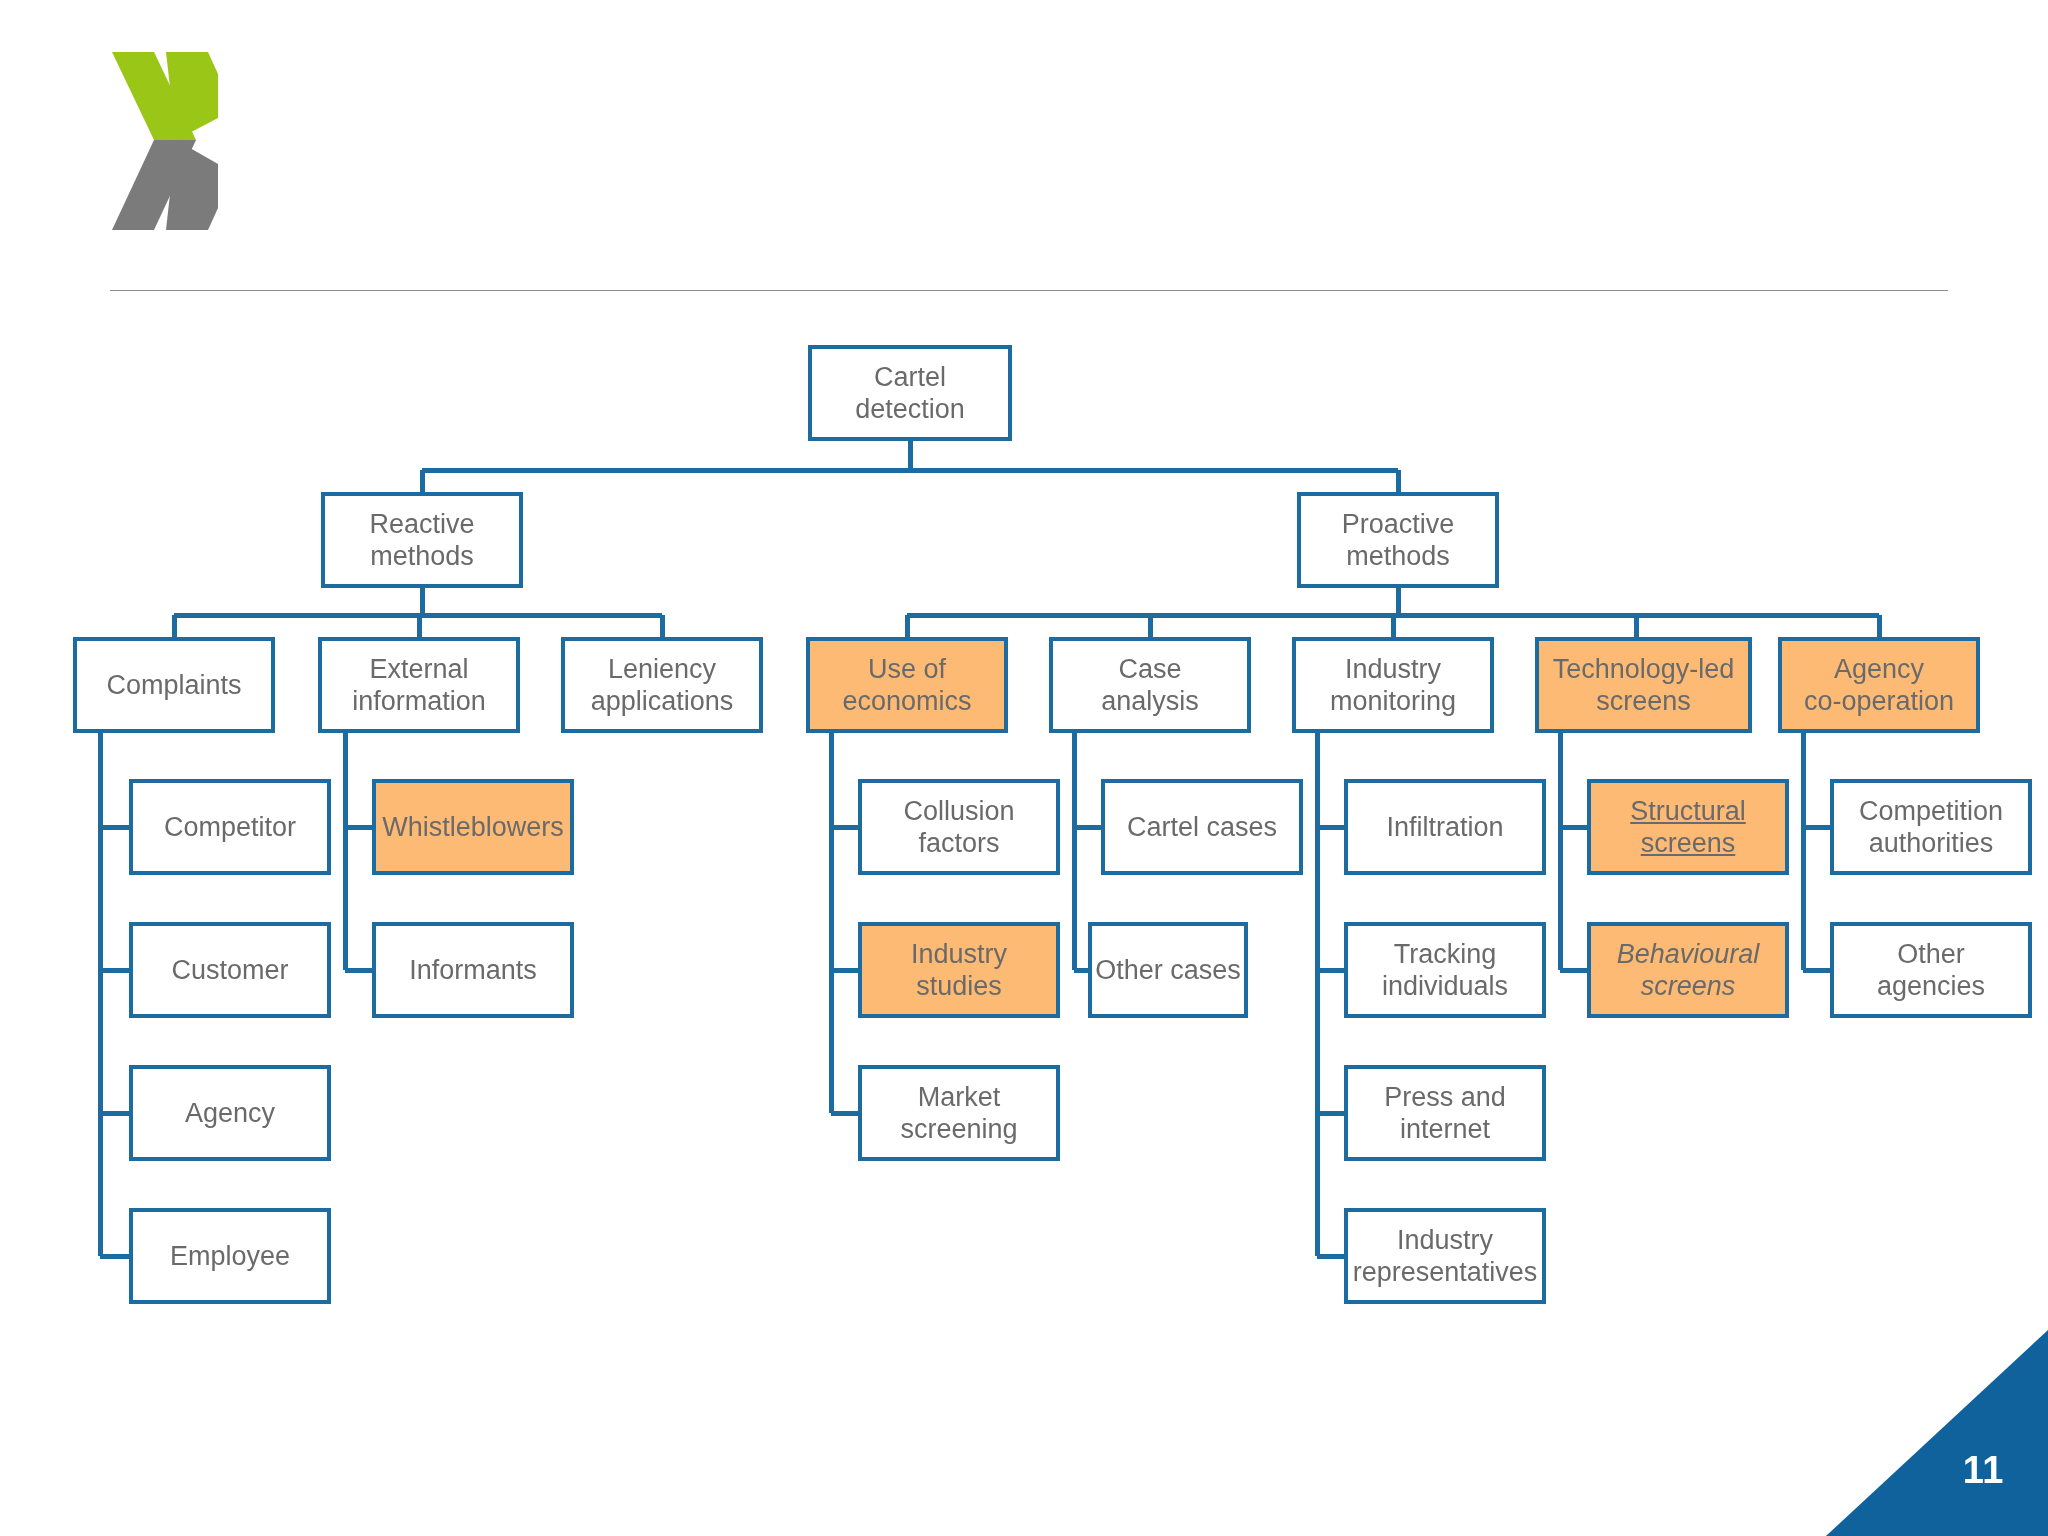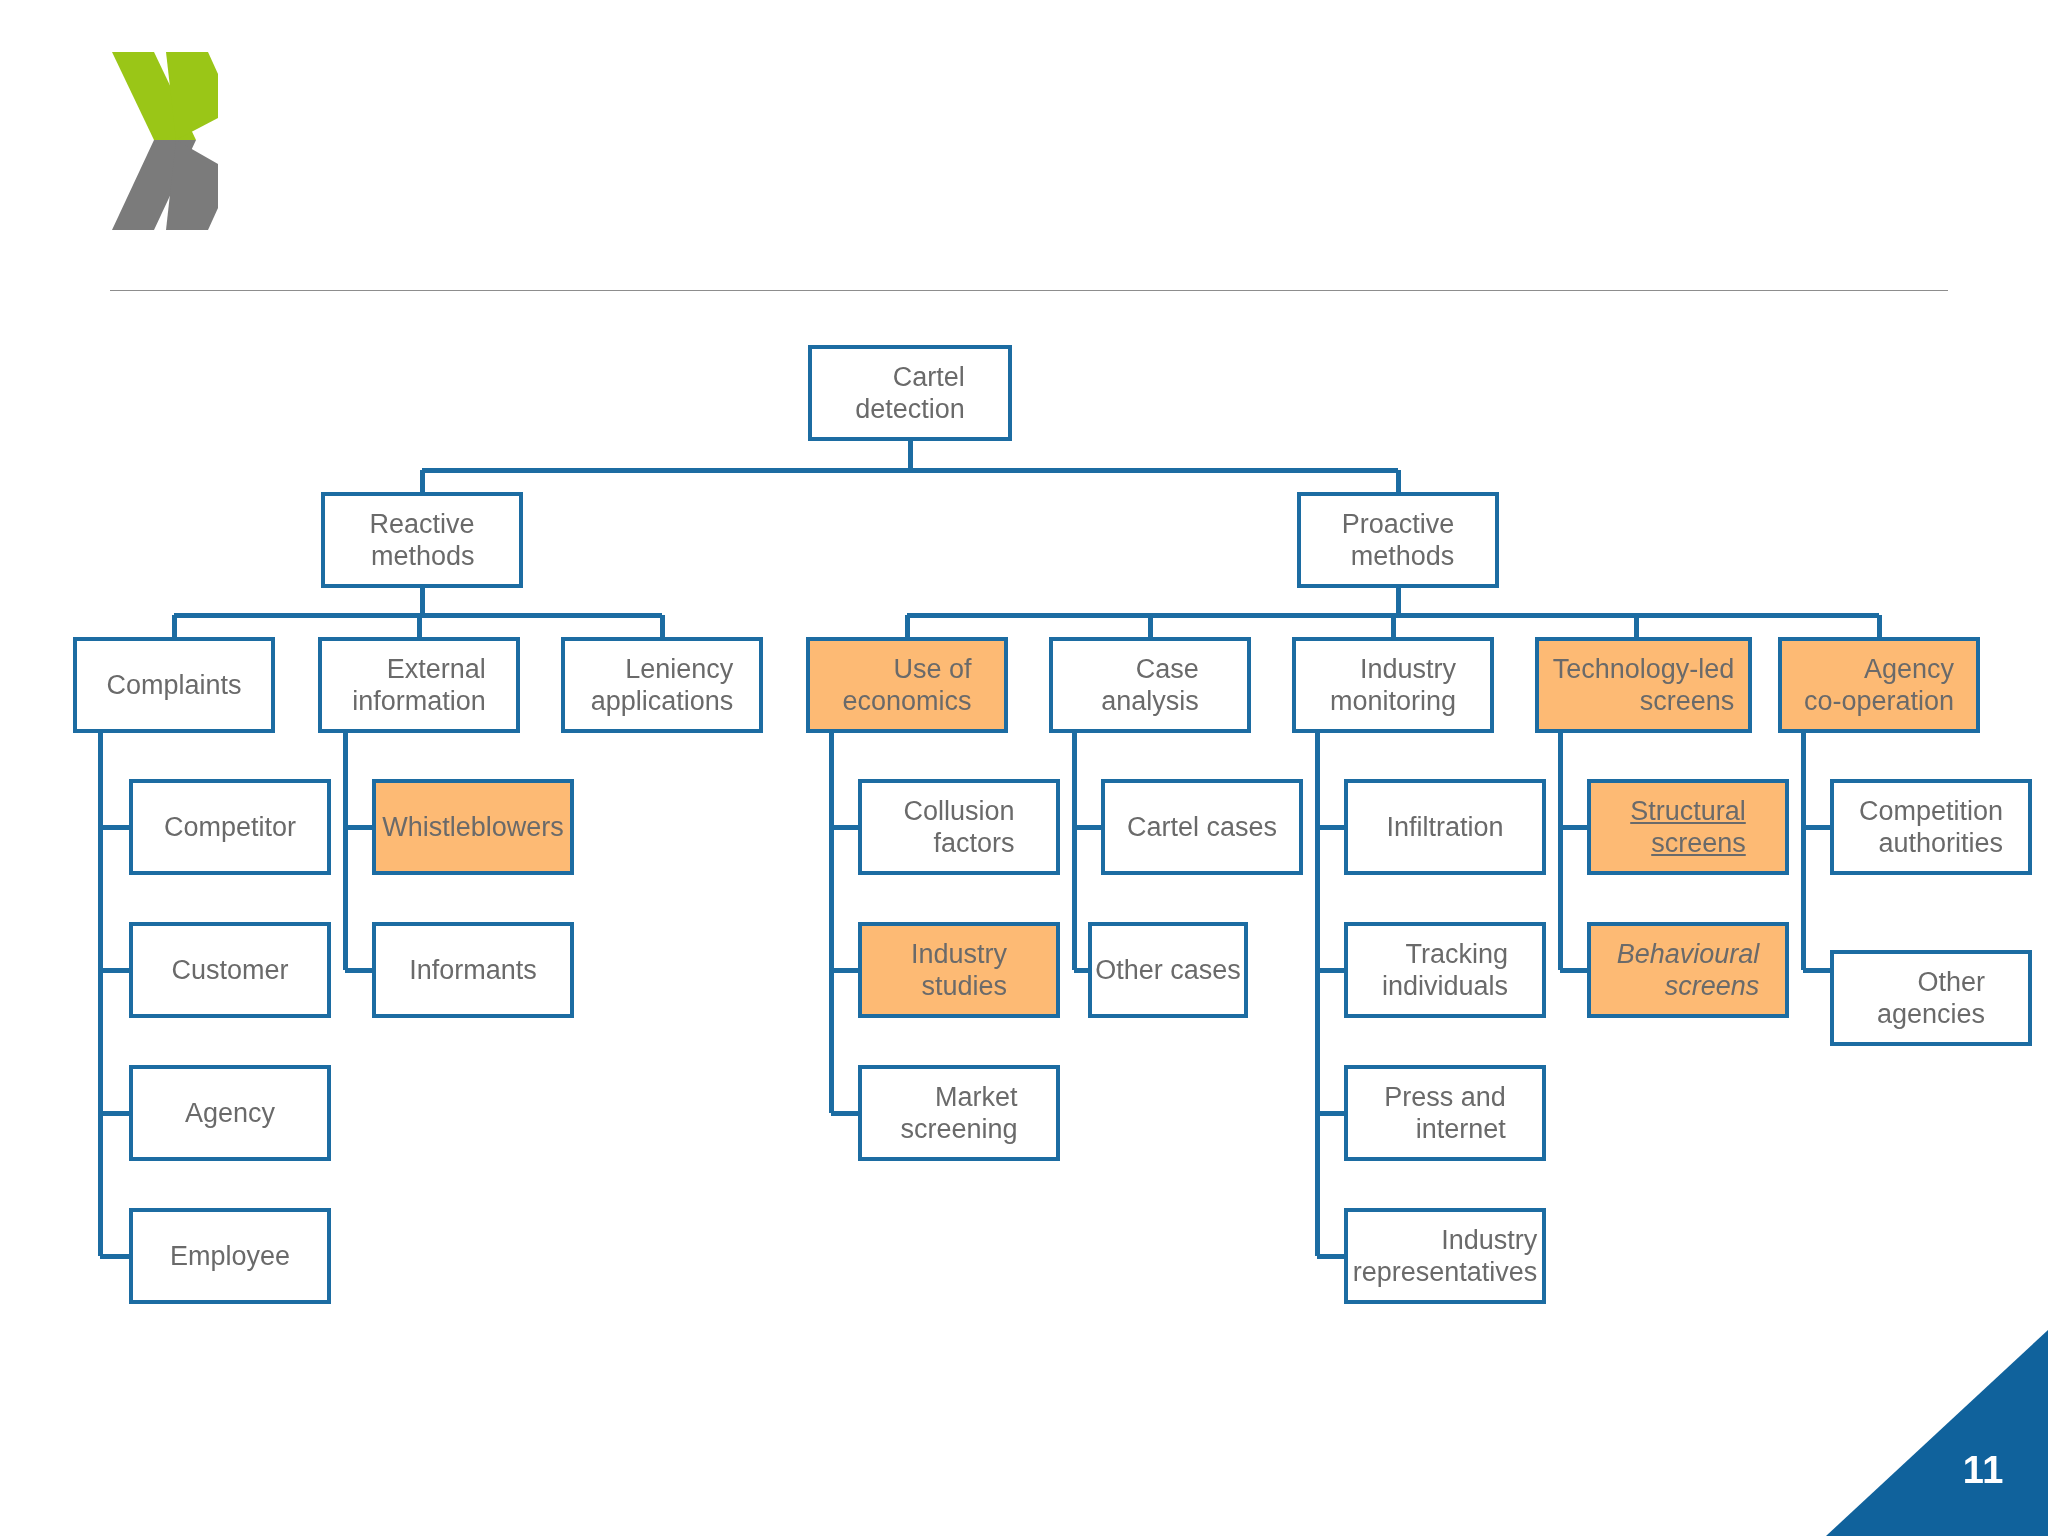--- a/index.html
+++ b/index.html
@@ -45,21 +45,21 @@
     border:4px solid #1c6ca2;
     background:#ffffff;
     color:#6a6a6a;
     font-size:27px;
     line-height:1.2;
     display:flex;align-items:center;justify-content:center;
     text-align:center;
     white-space:nowrap;
   }
   .node.hl{background:#fdba74;}
-  .node .lbl{display:block;padding:0 2px;text-align:right;}
+  .node .lbl{display:block;padding:0 2px;}
 </style>
 </head>
 <body>
 
 <div id="slide">
 
   <div id="logo">
     <svg width="110" height="178" viewBox="0 0 110 178" xmlns="http://www.w3.org/2000/svg">
       <polygon points="4,0 46,0 88,88 46,88" fill="#9ac617"></polygon>
       <polygon points="4,178 46,178 88,88 46,88" fill="#7b7b7b"></polygon>
@@ -210,21 +210,21 @@
         </div>
         <div class="node hl" style="left: 1587px; top: 779px; width: 202px; height: 96px; text-decoration: underline;">
           <span class="lbl">Structural<br>screens</span>
         </div>
         <div class="node hl" style="left: 1587px; top: 922px; width: 202px; height: 96px; font-style: italic;">
           <span class="lbl">Behavioural<br>screens</span>
         </div>
         <div class="node" style="left: 1830px; top: 779px; width: 202px; height: 96px;">
           <span class="lbl">Competition<br>authorities</span>
         </div>
-        <div class="node" style="left: 1830px; top: 922px; width: 202px; height: 96px; margin-top: 28px;">
+        <div class="node" style="left: 1830px; top: 922px; width: 202px; height: 96px;">
           <span class="lbl">Other<br>agencies</span>
         </div>
       </div>
   </div>
 
   <div id="corner">
     <svg width="270" height="206" viewBox="0 0 270 206" xmlns="http://www.w3.org/2000/svg">
       <polygon points="270,0 270,206 48,206" fill="#10629c"></polygon>
     </svg>
   </div>

